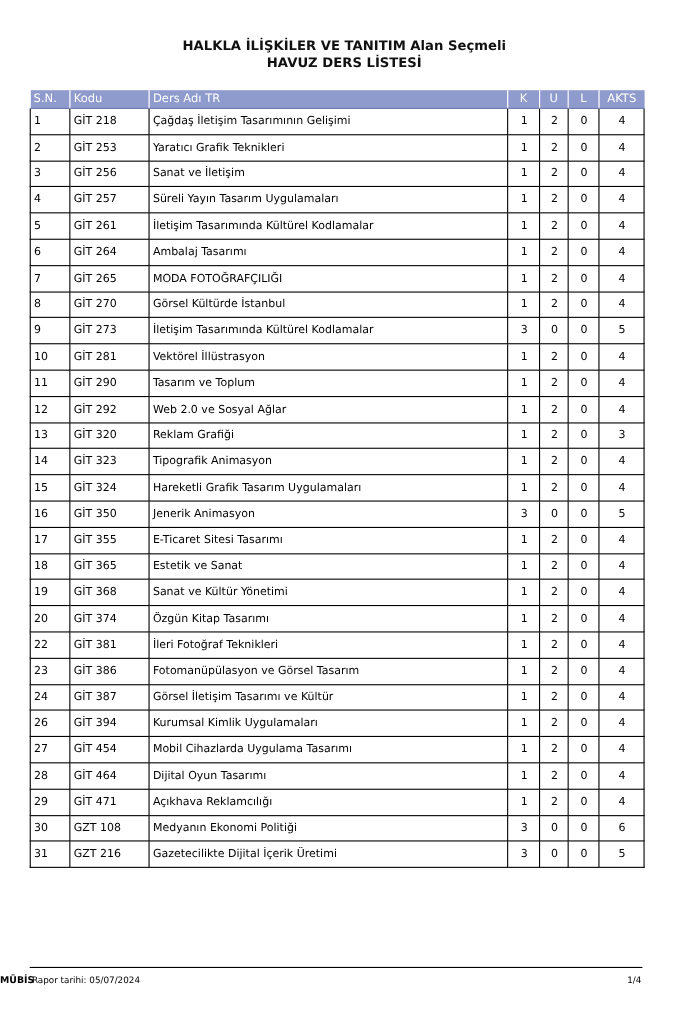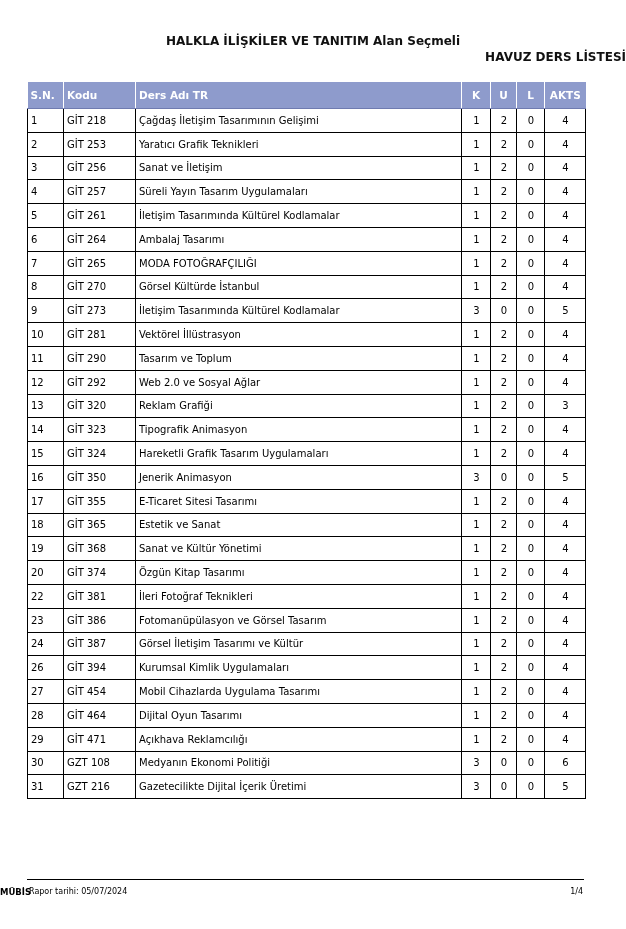--- a/index.html
+++ b/index.html
@@ -19,37 +19,37 @@
     position: absolute;
     left: 0;
     width: 626px;
     text-align: center;
     font-weight: bold;
     font-size: 12px;
     line-height: 15px;
     color: #111;
   }
   .title.l1 { top: 34px; }
-  .title.l2 { top: 50px; text-align: right; }
+  .title.l2 { top: 50px; }
 
   table.courses {
     position: absolute;
     left: 27px;
     top: 82px;
     width: 558px;
     border-collapse: collapse;
     table-layout: fixed;
     font-size: 10px;
   }
   table.courses th {
     background: #8e9bcc;
     color: #ffffff;
-    font-weight: bold;
+    font-weight: normal;
     font-size: 10.5px;
-    height: 26px;
+    height: 16px;
     padding: 0 3px;
     text-align: left;
     border-right: 1px solid #ffffff;
     border-bottom: 1px solid #6f7bb0;
     white-space: nowrap;
   }
   table.courses th:last-child { border-right: none; }
   table.courses th.c { text-align: center; }
   table.courses td {
     border: 1px solid #000;

